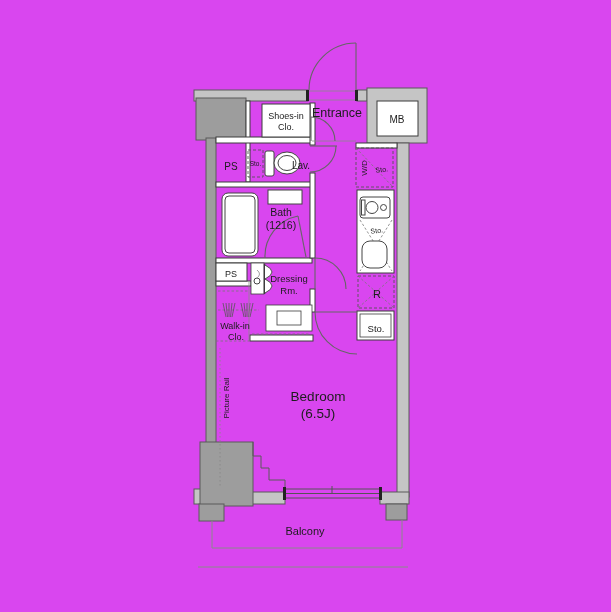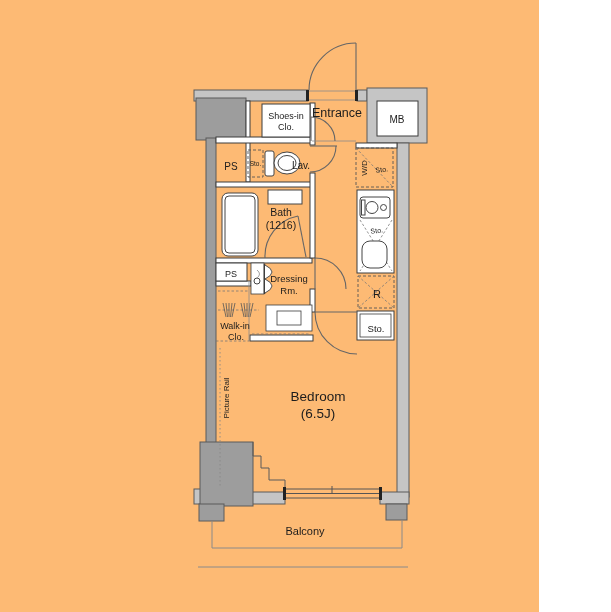--- a/index.html
+++ b/index.html
@@ -1,16 +1,16 @@
 <!DOCTYPE html>
 <html><head>
 <meta charset="utf-8">
 <style>
   html,body{margin:0;padding:0;background:#ffffff;}
-  .stage{position:relative;width:539px;height:612px;background:#fdba74;overflow:hidden;}
+  .stage{position:relative;width:611px;height:612px;background:#d946ef;overflow:hidden;}
   svg{display:block;}
   .t{font-family:"Liberation Sans","DejaVu Sans",sans-serif;fill:#1c1c1c;}
   .t65{font-size:6.5px;}
   .t7{font-size:7px;}
   .t8{font-size:8px;}
   .t9{font-size:9px;}
   .t95{font-size:9.5px;}
   .t10{font-size:10px;}
   .t105{font-size:10.5px;}
   .t11{font-size:11px;}

